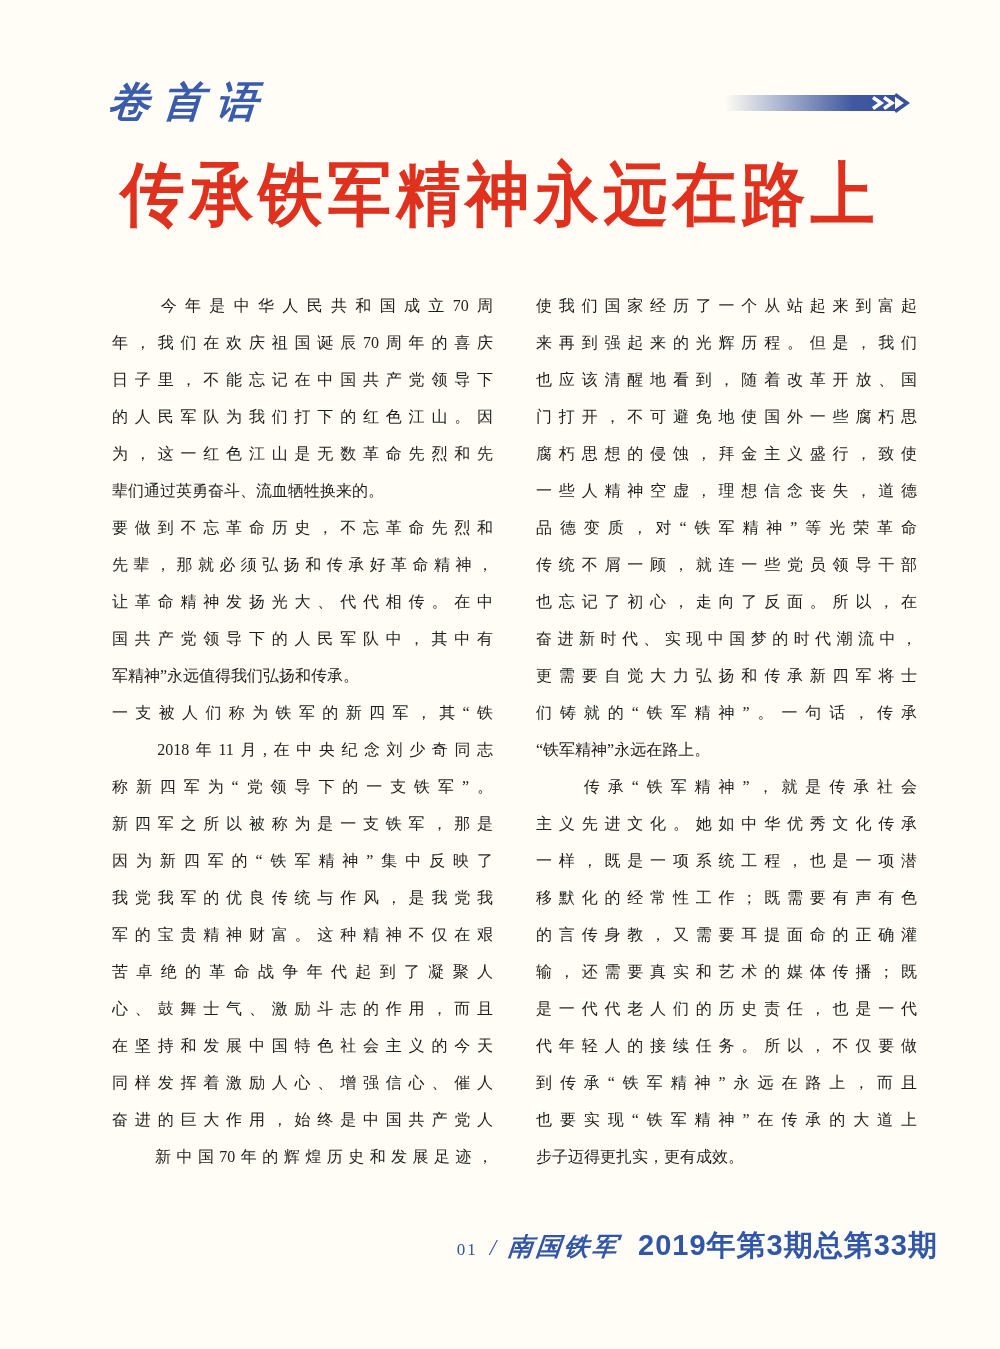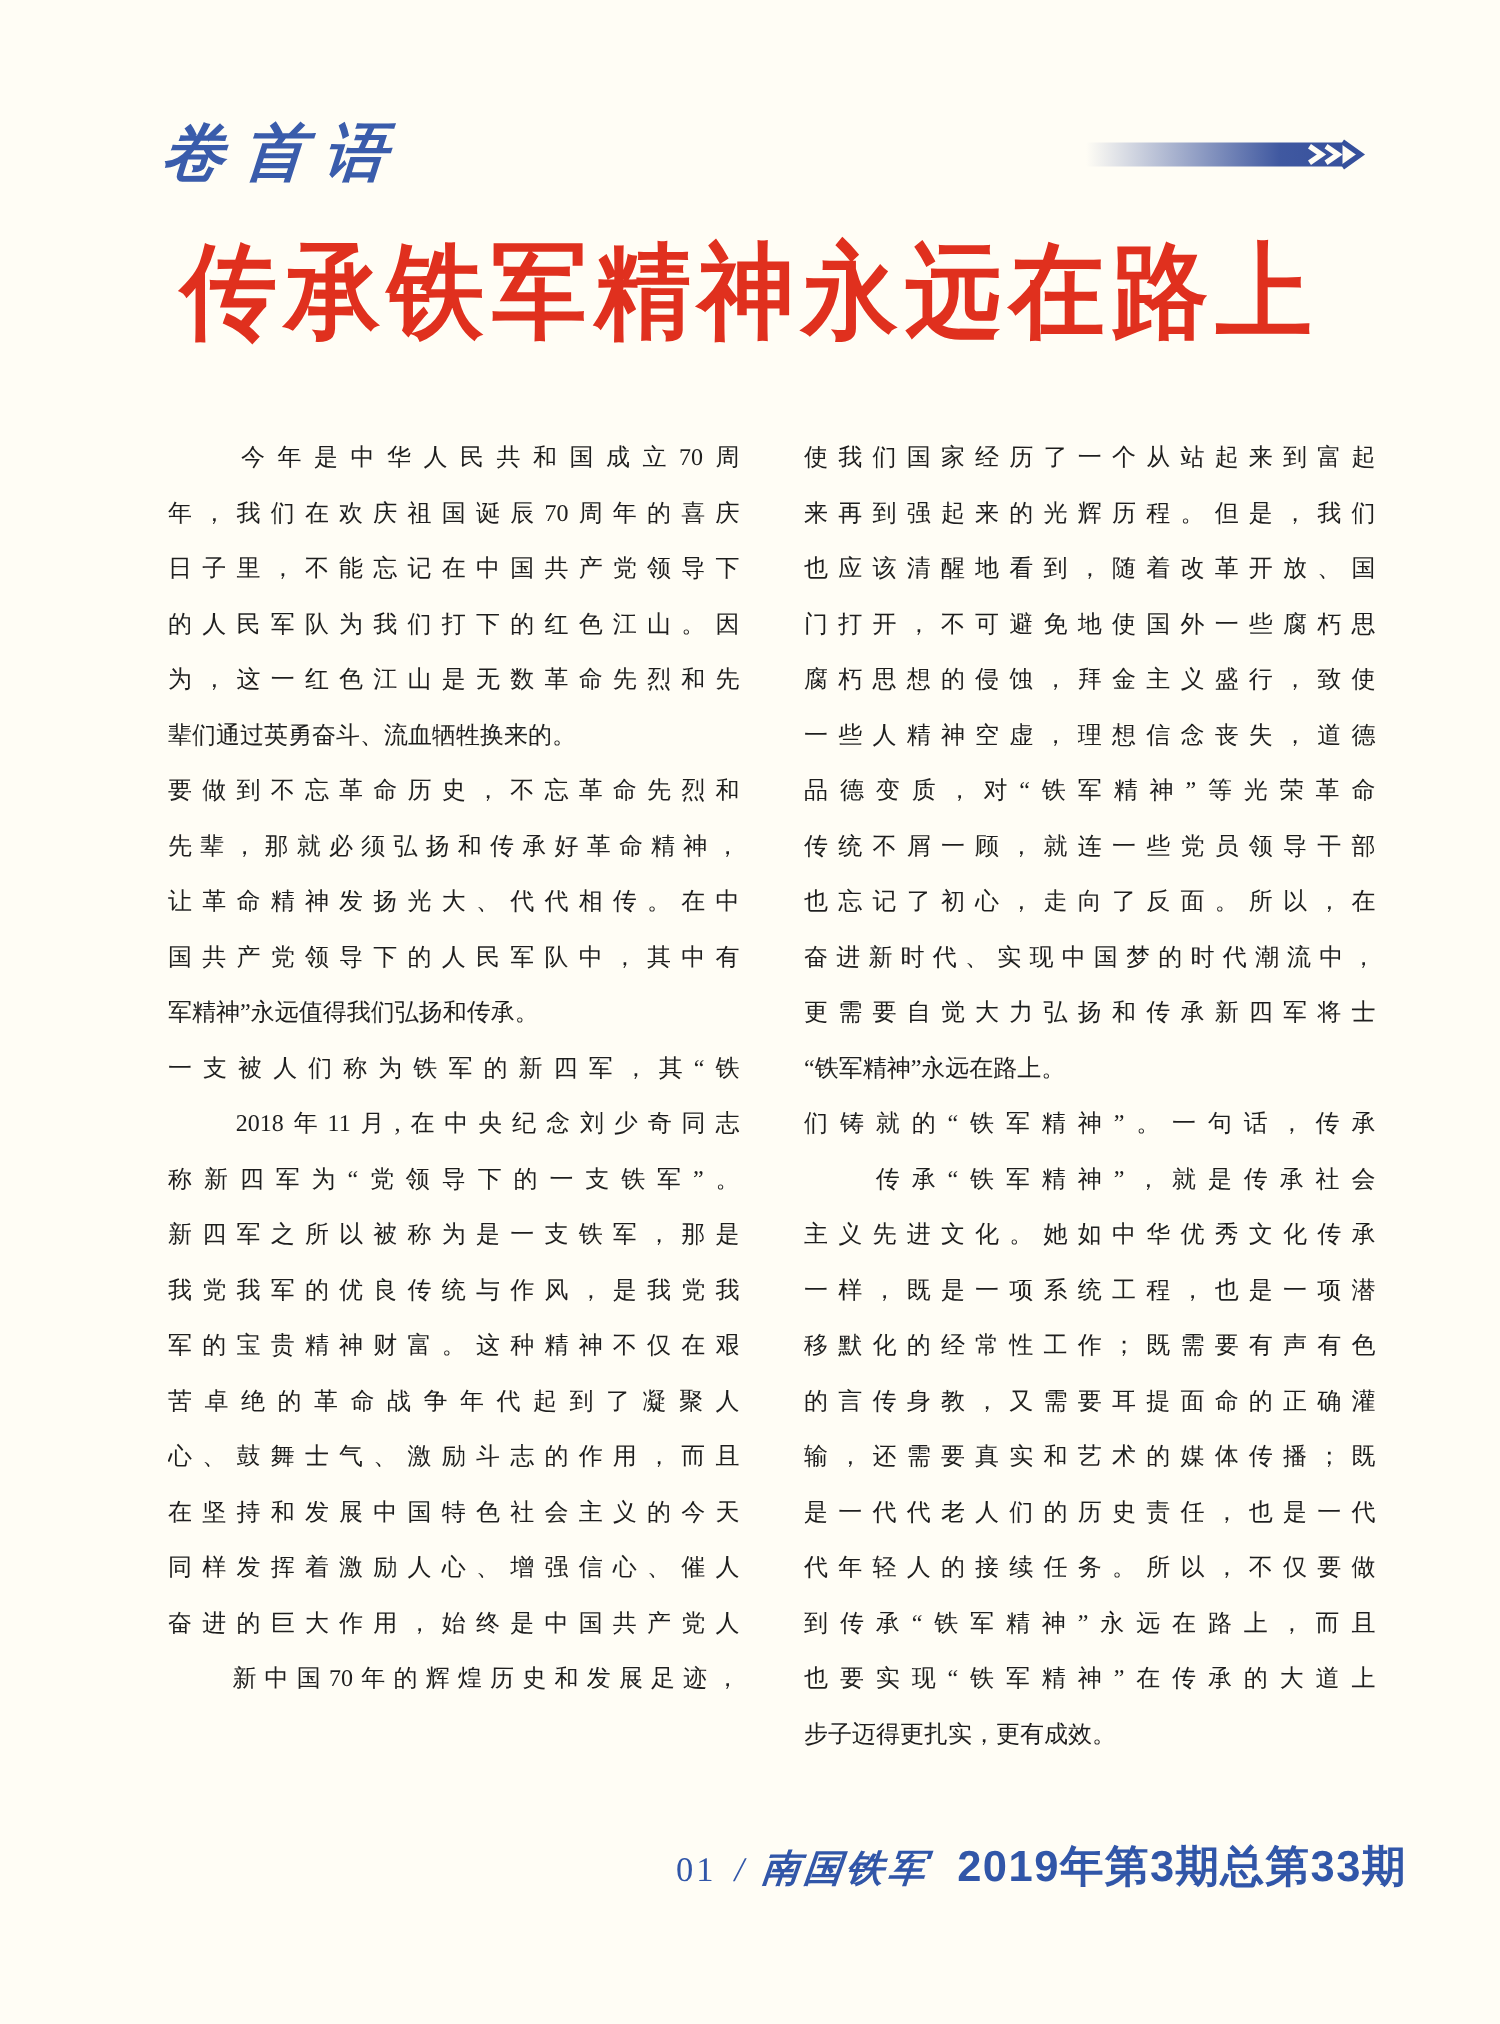--- a/index.html
+++ b/index.html
@@ -51,21 +51,21 @@
     font-family:"Liberation Serif","DejaVu Serif",serif;
   }
   .bodyline.noj{text-align-last:left;}
 
   
   .footer{
     position:absolute;top:1228px;right:62px;
     display:flex;align-items:baseline;gap:12px;
     color:#3156a8;line-height:34px;
   }
-  .page-number{font-size:23px;letter-spacing:2px;}
+  .page-number{font-size:17px;letter-spacing:2px;}
   .footer-sep{font-size:23px;font-style:italic;}
   .magazine-logo{
     font-size:25px;font-weight:bold;font-style:italic;
     letter-spacing:3px;transform:skewX(-6deg);
   }
   .issue-info{
     font-family:"Liberation Sans","DejaVu Sans",sans-serif;
     font-size:29px;font-weight:bold;letter-spacing:1px;
     margin-left:6px;
   }
@@ -102,20 +102,21 @@
       <div class="bodyline noj">辈们通过英勇奋斗、流血牺牲换来的。</div>
       <div class="bodyline">要做到不忘革命历史，不忘革命先烈和</div>
       <div class="bodyline">先辈，那就必须弘扬和传承好革命精神，</div>
       <div class="bodyline">让革命精神发扬光大、代代相传。在中</div>
       <div class="bodyline">国共产党领导下的人民军队中，其中有</div>
       <div class="bodyline noj">军精神”永远值得我们弘扬和传承。</div>
       <div class="bodyline">一支被人们称为铁军的新四军，其“铁</div>
       <div class="bodyline">　　2018年11月,在中央纪念刘少奇同志</div>
       <div class="bodyline">称新四军为“党领导下的一支铁军”。</div>
       <div class="bodyline">新四军之所以被称为是一支铁军，那是</div>
+      <div class="bodyline">因为新四军的“铁军精神”集中反映了</div>
       <div class="bodyline">我党我军的优良传统与作风，是我党我</div>
       <div class="bodyline">军的宝贵精神财富。这种精神不仅在艰</div>
       <div class="bodyline">苦卓绝的革命战争年代起到了凝聚人</div>
       <div class="bodyline">心、鼓舞士气、激励斗志的作用，而且</div>
       <div class="bodyline">在坚持和发展中国特色社会主义的今天</div>
       <div class="bodyline">同样发挥着激励人心、增强信心、催人</div>
       <div class="bodyline">奋进的巨大作用，始终是中国共产党人</div>
       <div class="bodyline">　　新中国70年的辉煌历史和发展足迹，</div>
     </div>
 
@@ -124,22 +125,22 @@
       <div class="bodyline">来再到强起来的光辉历程。但是，我们</div>
       <div class="bodyline">也应该清醒地看到，随着改革开放、国</div>
       <div class="bodyline">门打开，不可避免地使国外一些腐朽思</div>
       <div class="bodyline">腐朽思想的侵蚀，拜金主义盛行，致使</div>
       <div class="bodyline">一些人精神空虚，理想信念丧失，道德</div>
       <div class="bodyline">品德变质，对“铁军精神”等光荣革命</div>
       <div class="bodyline">传统不屑一顾，就连一些党员领导干部</div>
       <div class="bodyline">也忘记了初心，走向了反面。所以，在</div>
       <div class="bodyline">奋进新时代、实现中国梦的时代潮流中，</div>
       <div class="bodyline">更需要自觉大力弘扬和传承新四军将士</div>
+      <div class="bodyline">们铸就的“铁军精神”。一句话，传承</div>
       <div class="bodyline noj">“铁军精神”永远在路上。</div>
-      <div class="bodyline">们铸就的“铁军精神”。一句话，传承</div>
       <div class="bodyline">　　传承“铁军精神”，就是传承社会</div>
       <div class="bodyline">主义先进文化。她如中华优秀文化传承</div>
       <div class="bodyline">一样，既是一项系统工程，也是一项潜</div>
       <div class="bodyline">移默化的经常性工作；既需要有声有色</div>
       <div class="bodyline">的言传身教，又需要耳提面命的正确灌</div>
       <div class="bodyline">输，还需要真实和艺术的媒体传播；既</div>
       <div class="bodyline">是一代代老人们的历史责任，也是一代</div>
       <div class="bodyline">代年轻人的接续任务。所以，不仅要做</div>
       <div class="bodyline">到传承“铁军精神”永远在路上，而且</div>
       <div class="bodyline">也要实现“铁军精神”在传承的大道上</div>

